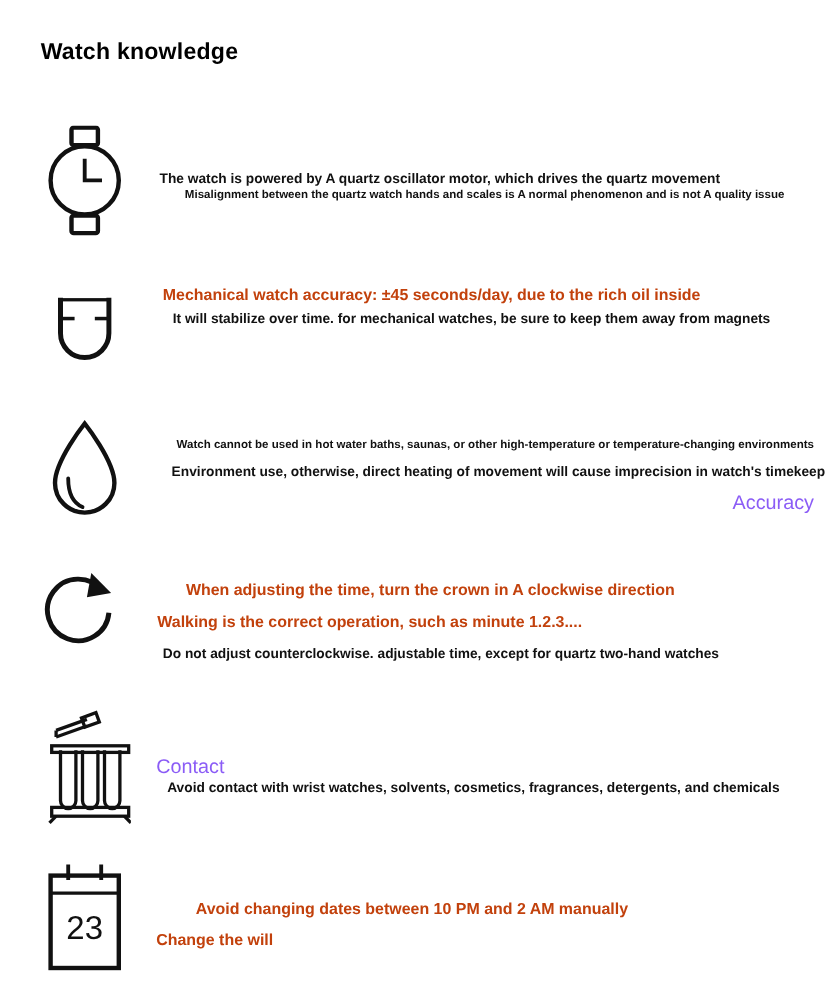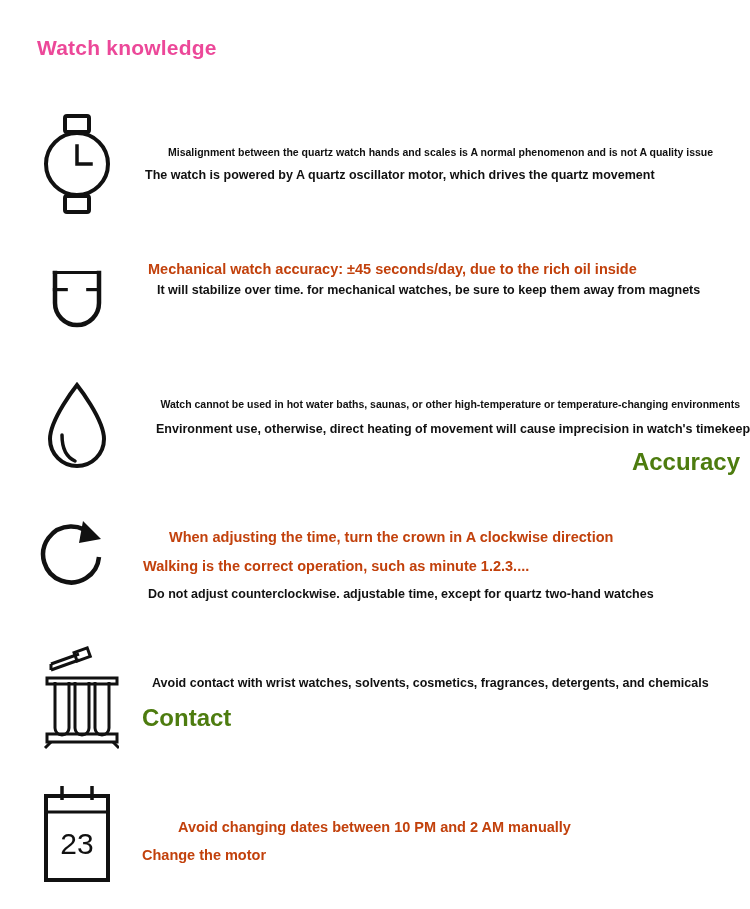--- a/index.html
+++ b/index.html
@@ -21,21 +21,21 @@
     height: 909px;
     box-sizing: border-box;
   }
   .page-title {
     position: absolute;
     left: 37px;
     top: 36px;
     font-size: 21px;
     font-weight: bold;
     letter-spacing: 0.2px;
-    color: #ec4899;
+    color: #000000;
   }
   .section {
     position: absolute;
     left: 0;
     width: 750px;
   }
   .icon-box {
     position: absolute;
     left: 34px;
     width: 86px;
@@ -64,24 +64,24 @@
     line-height: 1.25;
     color: #111;
   }
   .l-lg {
     font-size: 14.5px;
     font-weight: bold;
     line-height: 1.3;
     color: #c2410c;
   }
   .l-xl {
-    font-size: 24px;
-    font-weight: bold;
+    font-size: 18px;
+    font-weight: normal;
     line-height: 1.3;
-    color: #4d7c0f;
+    color: #8b5cf6;
   }
   
   .r1 { margin-left: 38px; margin-top: 0; }
   .r2 { margin-left: 15px; margin-top: 9px; }
   .r-c1 { margin-left: 18px; }
   svg { display: block; }
 </style>
 </head>
 <body>
 
@@ -92,22 +92,22 @@
   <div class="section" style="top:108px;height:120px;">
     <div class="icon-box" style="top:4px;height:104px;">
       <svg width="76" height="100" viewBox="0 0 76 100">
         <rect x="26" y="2" width="24" height="16" rx="2" fill="none" stroke="#111" stroke-width="4"></rect>
         <rect x="26" y="82" width="24" height="16" rx="2" fill="none" stroke="#111" stroke-width="4"></rect>
         <circle cx="38" cy="50" r="31" fill="none" stroke="#111" stroke-width="4"></circle>
         <path d="M38 32 L38 50 L52 50" fill="none" stroke="#111" stroke-width="3.5" stroke-linecap="square"></path>
       </svg>
     </div>
     <div class="lines" style="top:38px;">
+      <span class="line l-md r2">The watch is powered by A quartz oscillator motor, which drives the quartz movement</span>
       <span class="line l-sm r1">Misalignment between the quartz watch hands and scales is A normal phenomenon and is not A quality issue</span>
-      <span class="line l-md r2">The watch is powered by A quartz oscillator motor, which drives the quartz movement</span>
     </div>
   </div>
 
   <div class="section" style="top:250px;height:110px;">
     <div class="icon-box" style="top:6px;height:90px;">
       <svg width="72" height="84" viewBox="0 0 72 84">
         <path d="M14 14 L14 44 A22 22 0 0 0 58 44 L58 14" fill="none" stroke="#111" stroke-width="4.5" stroke-linecap="square"></path>
         <line x1="14" y1="14" x2="14" y2="14" stroke="#111" stroke-width="4.5"></line>
         <rect x="11.8" y="12" width="46.4" height="3" fill="#111"></rect>
         <rect x="11.8" y="29" width="15" height="3.2" fill="#111"></rect>
@@ -161,34 +161,34 @@
         <path d="M40 40 L40 86 A7 7 0 0 0 54 86 L54 40" fill="none" stroke="#111" stroke-width="3"></path>
         <path d="M60 40 L60 86 A7 7 0 0 0 74 86 L74 40" fill="none" stroke="#111" stroke-width="3"></path>
 
         <rect x="12" y="36" width="70" height="6" fill="none" stroke="#111" stroke-width="3"></rect>
         <rect x="12" y="92" width="70" height="8" fill="none" stroke="#111" stroke-width="3"></rect>
         <line x1="16" y1="100" x2="10" y2="106" stroke="#111" stroke-width="3"></line>
         <line x1="78" y1="100" x2="84" y2="106" stroke="#111" stroke-width="3"></line>
       </svg>
     </div>
     <div class="lines" style="top:36px;">
+      <span class="line l-xl" style="margin-left:12px;margin-top:10px;">Contact</span>
       <span class="line l-md" style="margin-left:22px;">Avoid contact with wrist watches, solvents, cosmetics, fragrances, detergents, and chemicals</span>
-      <span class="line l-xl" style="margin-left:12px;margin-top:10px;">Contact</span>
     </div>
   </div>
 
   <div class="section" style="top:778px;height:112px;">
     <div class="icon-box" style="top:2px;height:108px;">
       <svg width="74" height="104" viewBox="0 0 74 104">
         <line x1="22" y1="4" x2="22" y2="18" stroke="#111" stroke-width="3.5"></line>
         <line x1="52" y1="4" x2="52" y2="18" stroke="#111" stroke-width="3.5"></line>
         <rect x="6" y="14" width="62" height="84" fill="none" stroke="#111" stroke-width="4"></rect>
         <line x1="6" y1="30" x2="68" y2="30" stroke="#111" stroke-width="3"></line>
         <text x="37" y="72" font-family="Liberation Sans, sans-serif" font-size="30" text-anchor="middle" fill="#111">23</text>
       </svg>
     </div>
     <div class="lines" style="top:40px;">
       <span class="line l-lg" style="margin-left:48px;">Avoid changing dates between 10 PM and 2 AM manually</span>
-      <span class="line l-lg" style="margin-left:12px;margin-top:9px;">Change the motor</span>
+      <span class="line l-lg" style="margin-left:12px;margin-top:9px;">Change the will</span>
     </div>
   </div>
 
 </div>
 
 </body></html>

